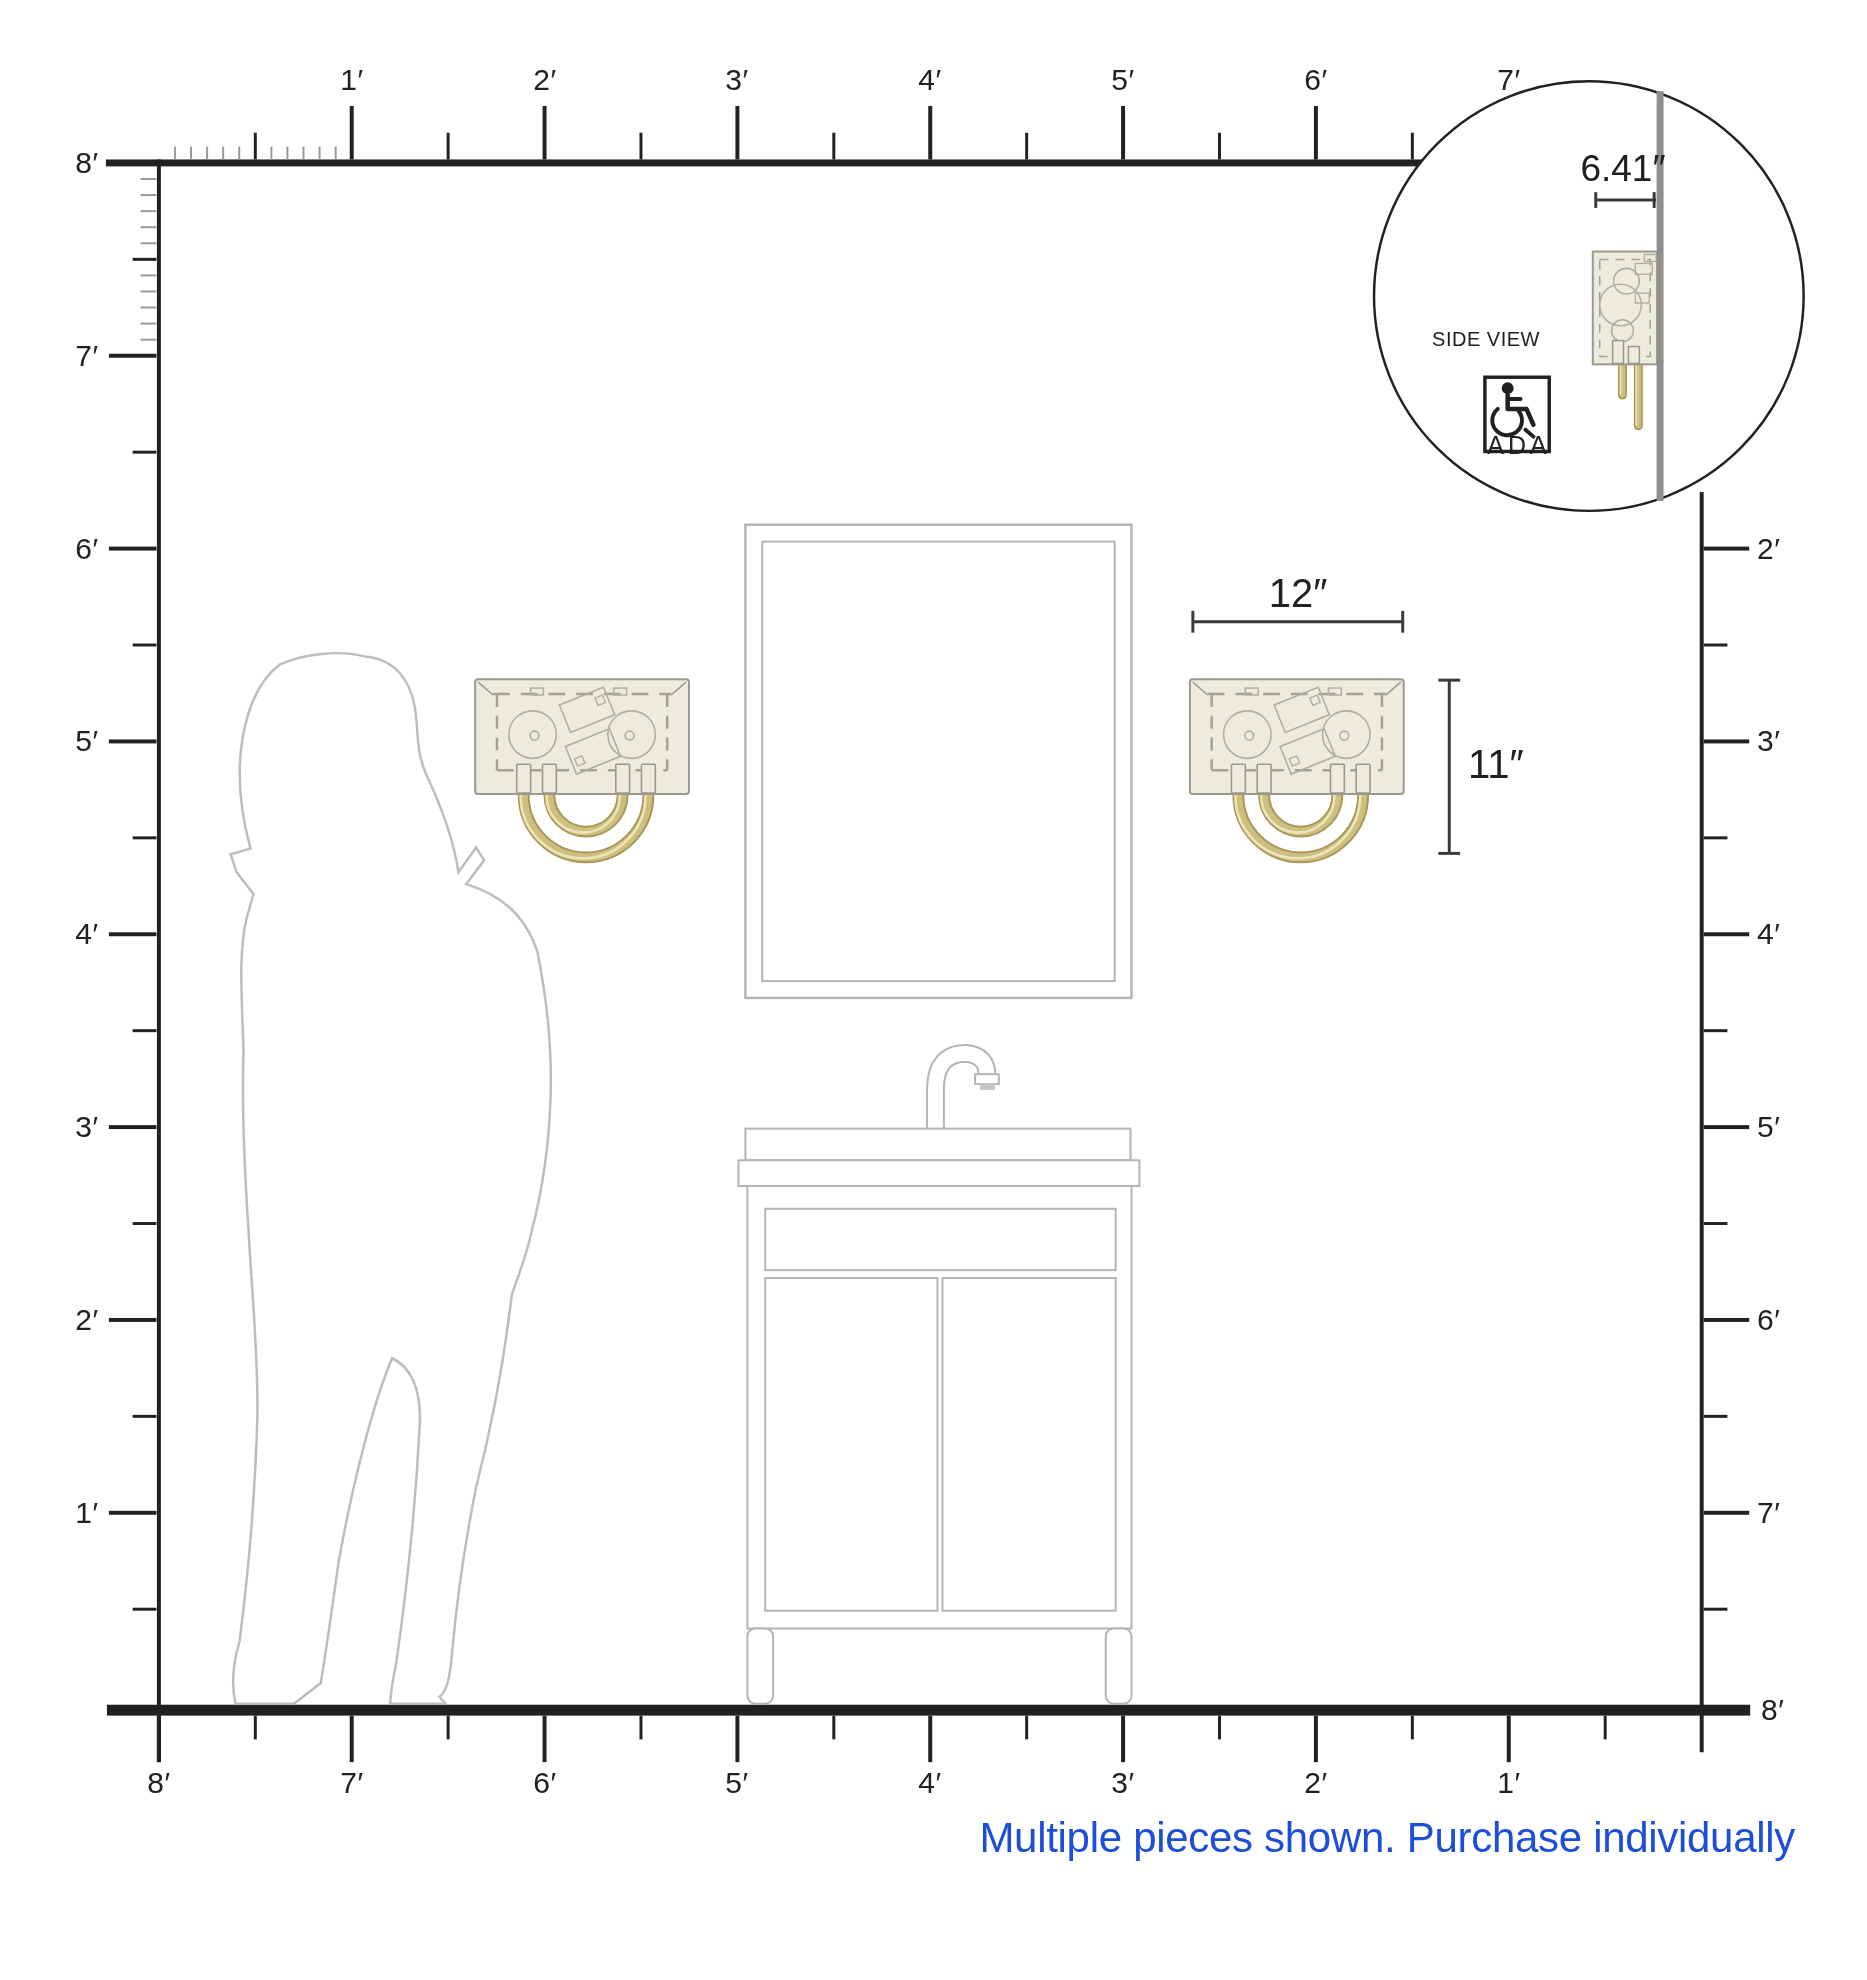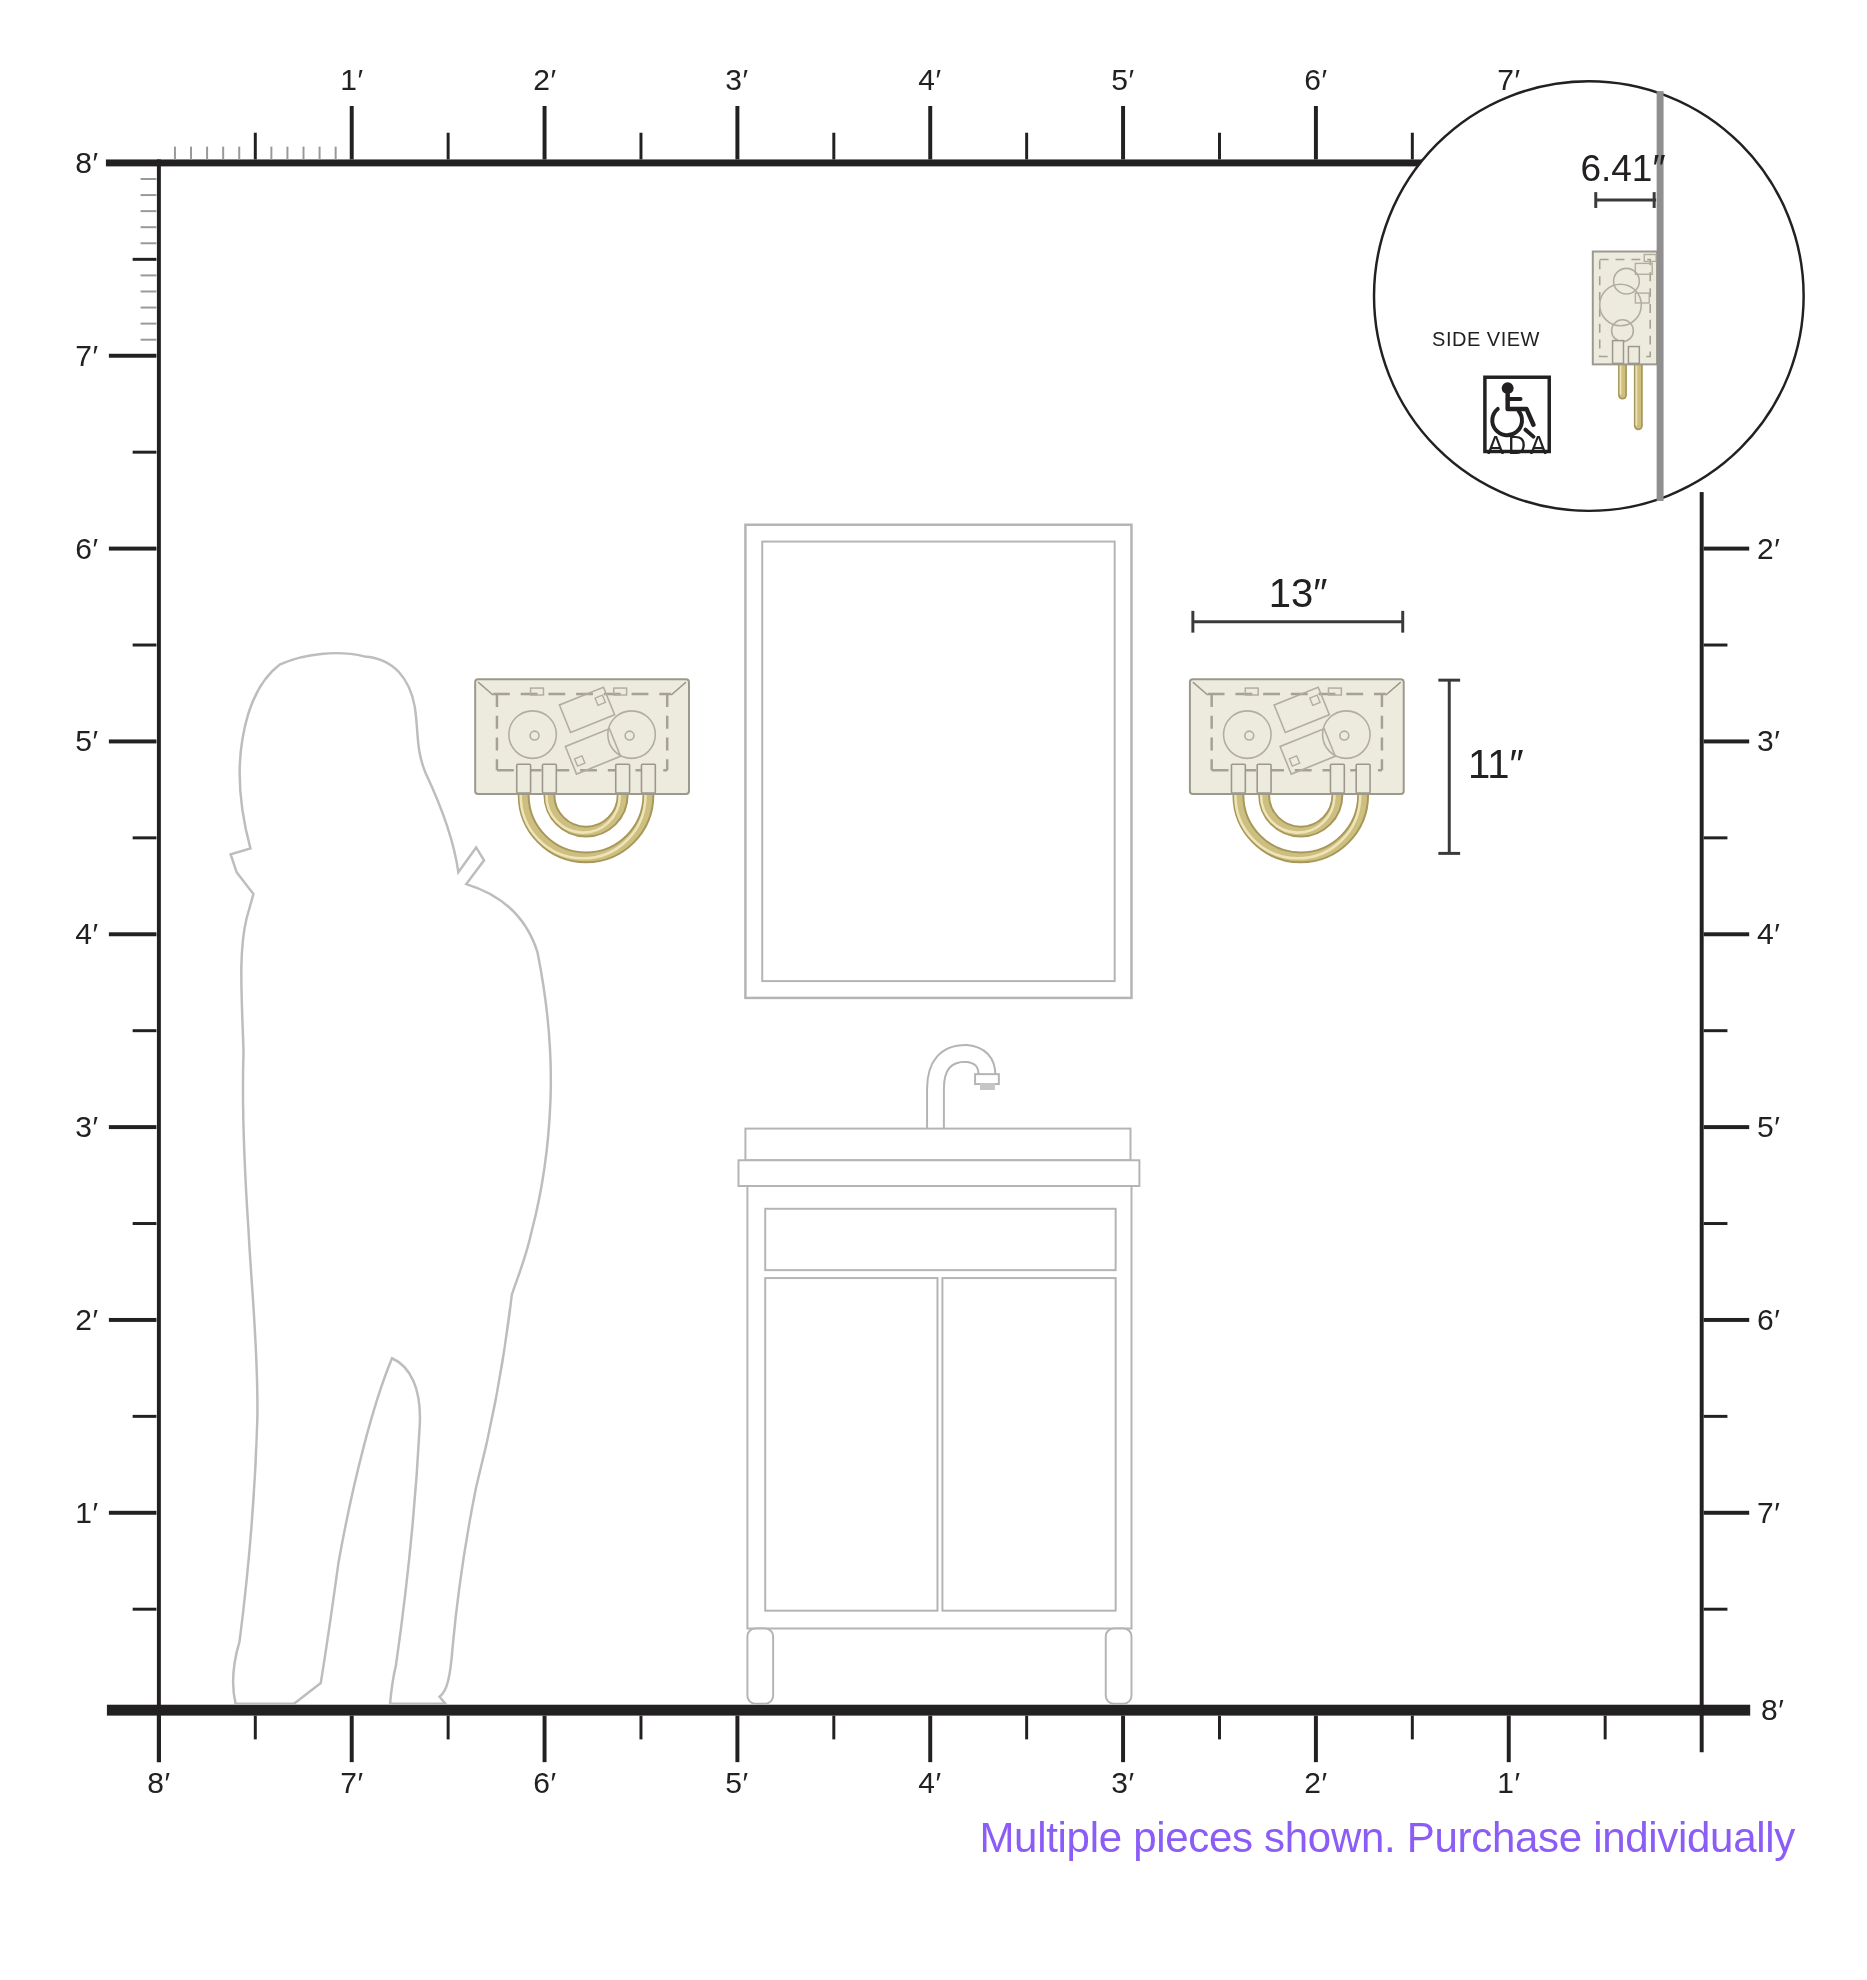--- a/index.html
+++ b/index.html
@@ -12,21 +12,21 @@
   .rl.la{transform:translate(0,-50%);}
   .dim-label{position:absolute;font-size:40px;font-weight:400;color:var(--c-dark,#232021);
       transform:translate(-50%,-50%);white-space:nowrap;}
   .dim-label.la{transform:translate(0,-50%);text-align:center;}
   .depth-label{position:absolute;font-size:37px;transform:translate(-50%,-50%);white-space:nowrap;}
   .sideview-label{position:absolute;font-size:20px;font-weight:500;letter-spacing:0.5px;
       transform:translate(-50%,-50%);white-space:nowrap;}
   .ada-label{position:absolute;font-size:25px;font-weight:500;letter-spacing:4px;
       transform:translate(-50%,-50%);white-space:nowrap;}
   .caption{position:absolute;font-size:42px;font-weight:400;letter-spacing:-0.3px;
-      color:#8b5cf6;white-space:nowrap;}
+      color:#1d4ed8;white-space:nowrap;}
   
   .dark-stroke{stroke:var(--c-dark,#232021);fill:none;}
   .lt{stroke:var(--c-linegray,#b4b4b4);fill:#fff;}
   .sil{stroke:var(--c-sil,#bdbdbd);fill:#fff;}
   .shade-body{fill:var(--c-shade,#edeade);stroke:#9c988c;}
   .shade-edge{stroke:#9c988c;fill:none;}
   .shade-dash{stroke:#a5a195;fill:none;}
   .bulb{stroke:#b2ae9f;fill:none;}
   .tab{fill:var(--c-shade,#edeade);stroke:#9c988c;}
   .brass1{stroke:var(--c-brass-dk,#a8975a);fill:none;}
@@ -288,21 +288,21 @@
           <path d="M1523,398 V413 H1542 L1549,429" class="dark-stroke" stroke-width="4.5" stroke-linejoin="round" stroke-linecap="round"></path>
           <path d="M1523,403 H1536" class="dark-stroke" stroke-width="4" stroke-linecap="round"></path>
           <path d="M1534,415 A15,15 0 1 1 1513,413" class="dark-stroke" stroke-width="4" stroke-linecap="round"></path>
           <path d="M1541,434 L1549,441" class="dark-stroke" stroke-width="4" stroke-linecap="round"></path>
         </g>
       </g>
     </g>
   </svg>
 
   <div id="labels">
-    <div class="dim-label" style="left:1298px;top:593px;">13″</div>
+    <div class="dim-label" style="left:1298px;top:593px;">12″</div>
     <div class="dim-label la" style="left:1468px;top:764px;">11″</div>
     <div class="depth-label" style="left:1623px;top:169px;">6.41″</div>
     <div class="sideview-label" style="left:1486px;top:339px;">SIDE VIEW</div>
     <div class="ada-label" style="left:1519px;top:445px;">ADA</div>
     <div class="caption" style="right:72px;top:1814px;">Multiple pieces shown. Purchase individually</div>
   <div class="rl" style="left: 352px; top: 80px;">1′</div>
       <div class="rl" style="left: 545px; top: 80px;">2′</div>
       <div class="rl" style="left: 737px; top: 80px;">3′</div>
       <div class="rl" style="left: 930px; top: 80px;">4′</div>
       <div class="rl" style="left: 1123px; top: 80px;">5′</div>

